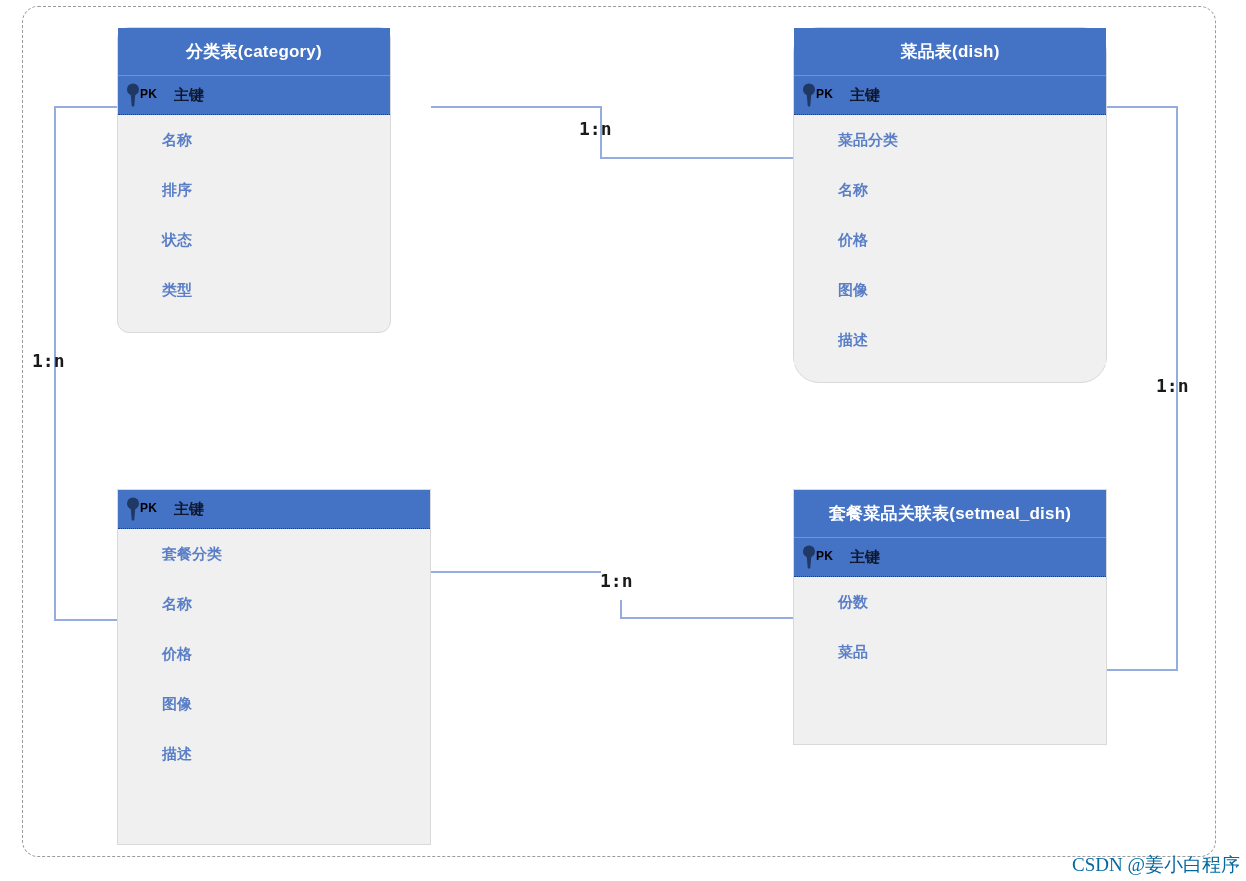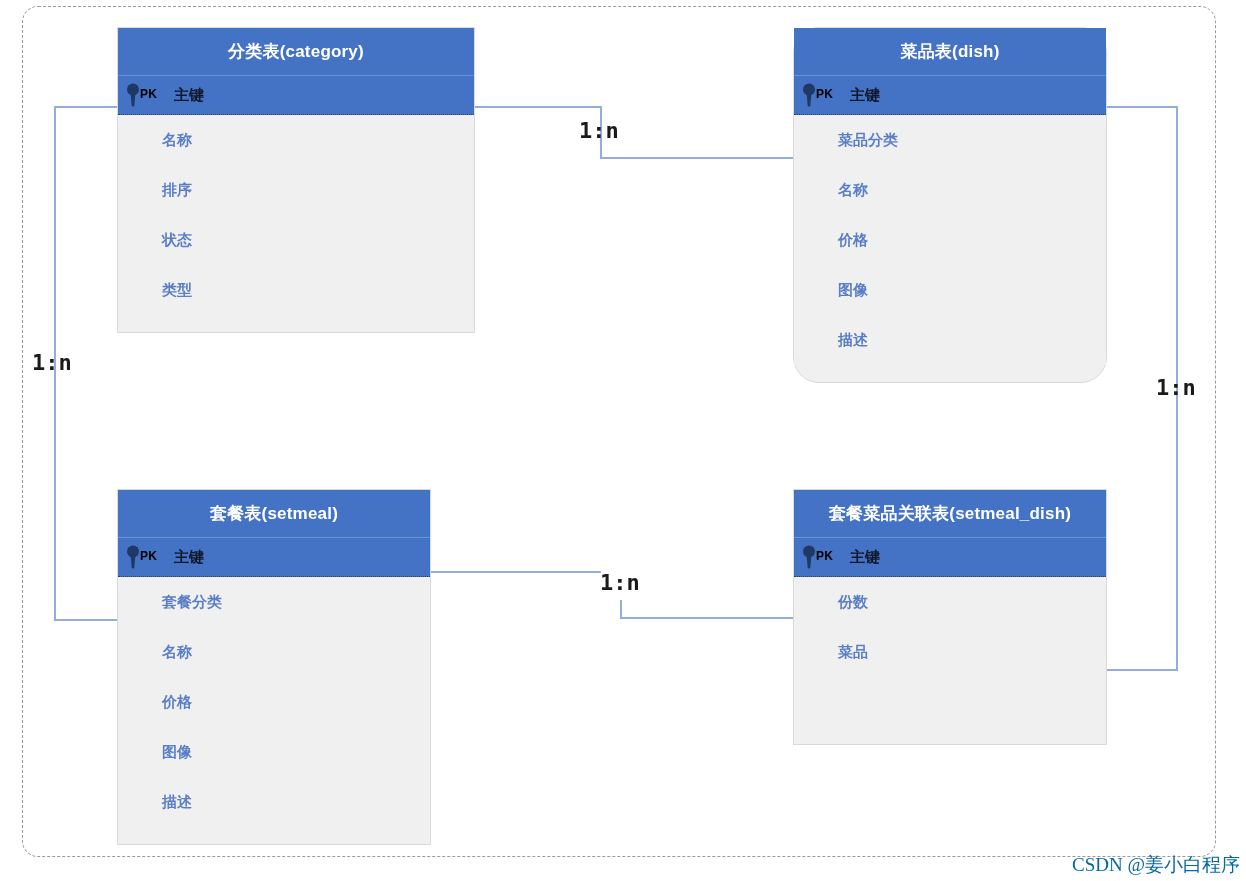--- a/index.html
+++ b/index.html
@@ -104,21 +104,21 @@
     position: absolute;
     background: #93aede;
   }
   .conn.h { height: 2px; }
   .conn.v { width: 2px; }
 
   
   .card-label {
     position: absolute;
     font-family: "DejaVu Sans Mono", "Liberation Mono", monospace;
-    font-size: 22px;
+    font-size: 18px;
     font-weight: bold;
     color: #1a1a1a;
     white-space: nowrap;
   }
 
   
   .watermark {
     position: absolute;
     right: 6px;
     bottom: 3px;
@@ -149,21 +149,21 @@
 
   <div class="conn h" style="left:431px; top:571px; width:170px;"></div>
   <div class="conn v" style="left:620px; top:600px; height:19px;"></div>
   <div class="conn h" style="left:620px; top:617px; width:174px;"></div>
 
   <div class="card-label" style="left:579px; top:118px;">1:n</div>
   <div class="card-label" style="left:32px; top:350px;">1:n</div>
   <div class="card-label" style="left:1156px; top:375px;">1:n</div>
   <div class="card-label" style="left:600px; top:570px;">1:n</div>
 
-  <div class="entity" style="left:117px; top:27px; width:358px; height:306px;">
+  <div class="entity" style="left:117px; top:27px; width:274px; height:306px;border-radius:12px;">
     <div class="entity-title">分类表(category)</div>
     <div class="entity-pk-row">
       <svg class="pk-key-icon" viewBox="0 0 14 24">
         <circle cx="7" cy="6.5" r="6" fill="#1f3864"></circle>
         <path d="M4.6 10 L9.4 10 L8.3 22.5 L7 24 L5.7 22.5 Z" fill="#1f3864"></path>
       </svg>
       <span class="pk-tag">PK</span>
       <span class="pk-label">主键</span>
     </div>
     <div class="entity-body">
@@ -187,21 +187,20 @@
     <div class="entity-body">
       <div class="attr-row">菜品分类</div>
       <div class="attr-row">名称</div>
       <div class="attr-row">价格</div>
       <div class="attr-row">图像</div>
       <div class="attr-row">描述</div>
     </div>
   </div>
 
   <div class="entity" style="left:117px; top:489px; width:314px; height:356px;">
-    <div class="entity-title">套餐表(setmeal)</div>
     <div class="entity-pk-row">
       <svg class="pk-key-icon" viewBox="0 0 14 24">
         <circle cx="7" cy="6.5" r="6" fill="#1f3864"></circle>
         <path d="M4.6 10 L9.4 10 L8.3 22.5 L7 24 L5.7 22.5 Z" fill="#1f3864"></path>
       </svg>
       <span class="pk-tag">PK</span>
       <span class="pk-label">主键</span>
     </div>
     <div class="entity-body">
       <div class="attr-row">套餐分类</div>

